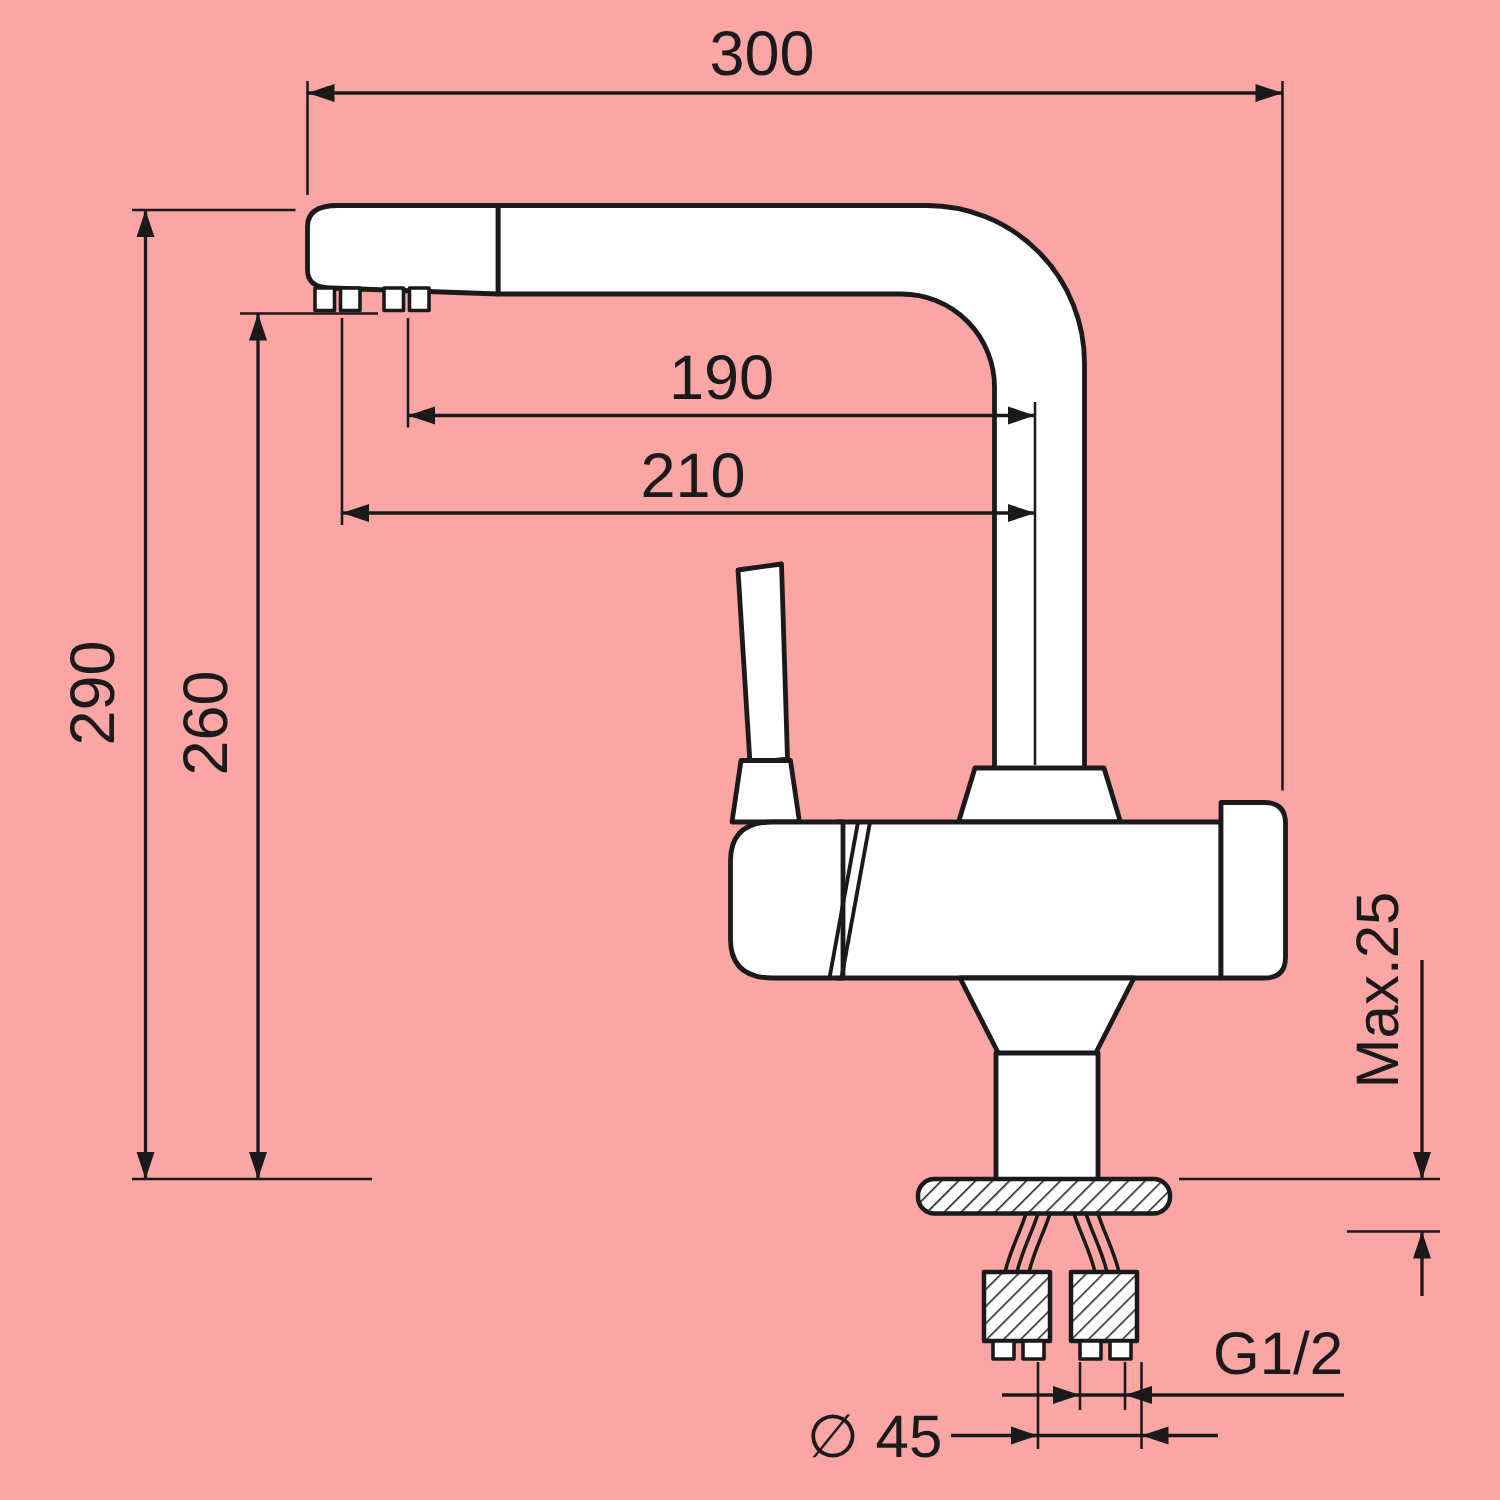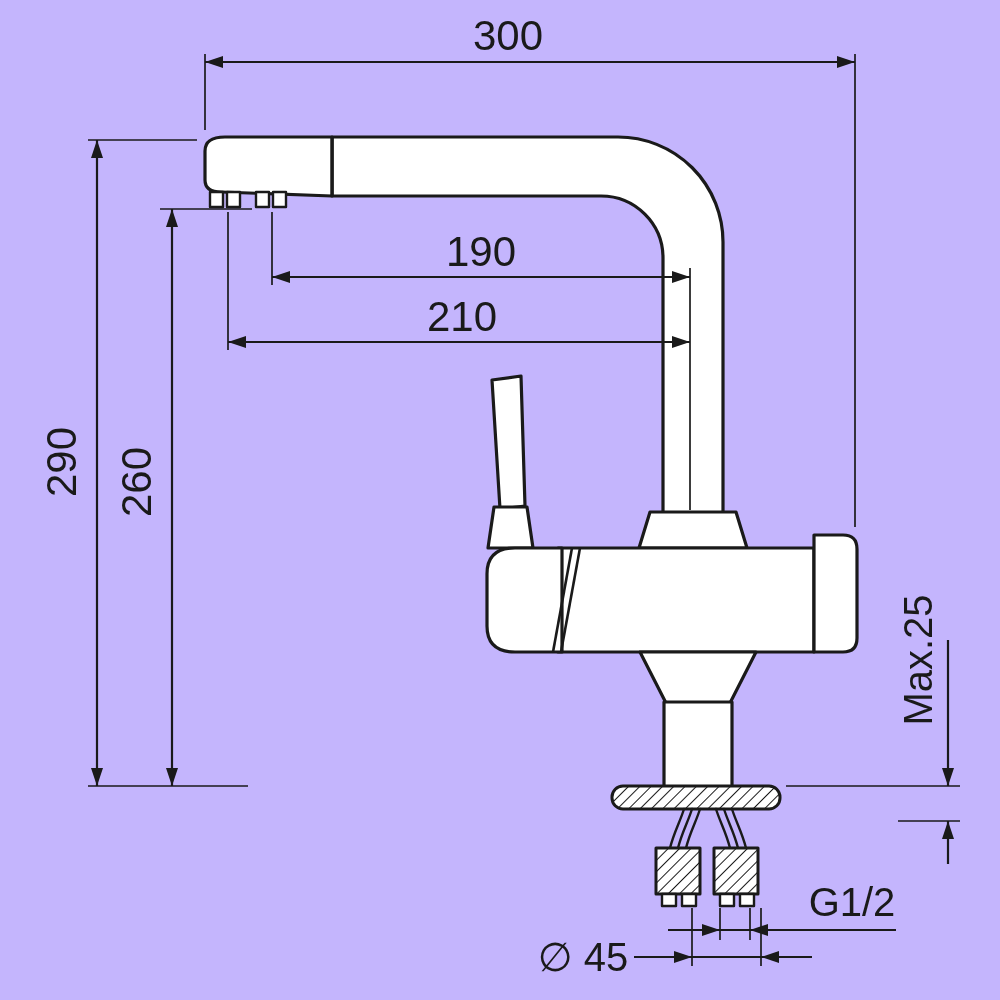--- a/index.html
+++ b/index.html
@@ -1,16 +1,16 @@
 <!DOCTYPE html>
 <html><head>
 <meta charset="utf-8">
 <style>
   html,body{margin:0;padding:0;background:#fff;}
-  .canvas{width:1000px;height:1000px;background:#c4b5fd;position:relative;overflow:hidden;}
+  .canvas{width:1000px;height:1000px;background:#fca5a5;position:relative;overflow:hidden;}
   svg{display:block;}
   svg text{
     fill:#1a1a1a;
     font-family:"Liberation Sans","DejaVu Sans",sans-serif;
   }
   .t-big{font-size:42px;}
   .t-med{font-size:40px;}
   .obj{fill:#ffffff;stroke:#1a1a1a;stroke-width:3.2;stroke-linejoin:round;stroke-linecap:round;}
   .obj-thin{fill:#ffffff;stroke:#1a1a1a;stroke-width:2.4;stroke-linejoin:round;}
   .seam{fill:none;stroke:#1a1a1a;stroke-width:2.6;}

